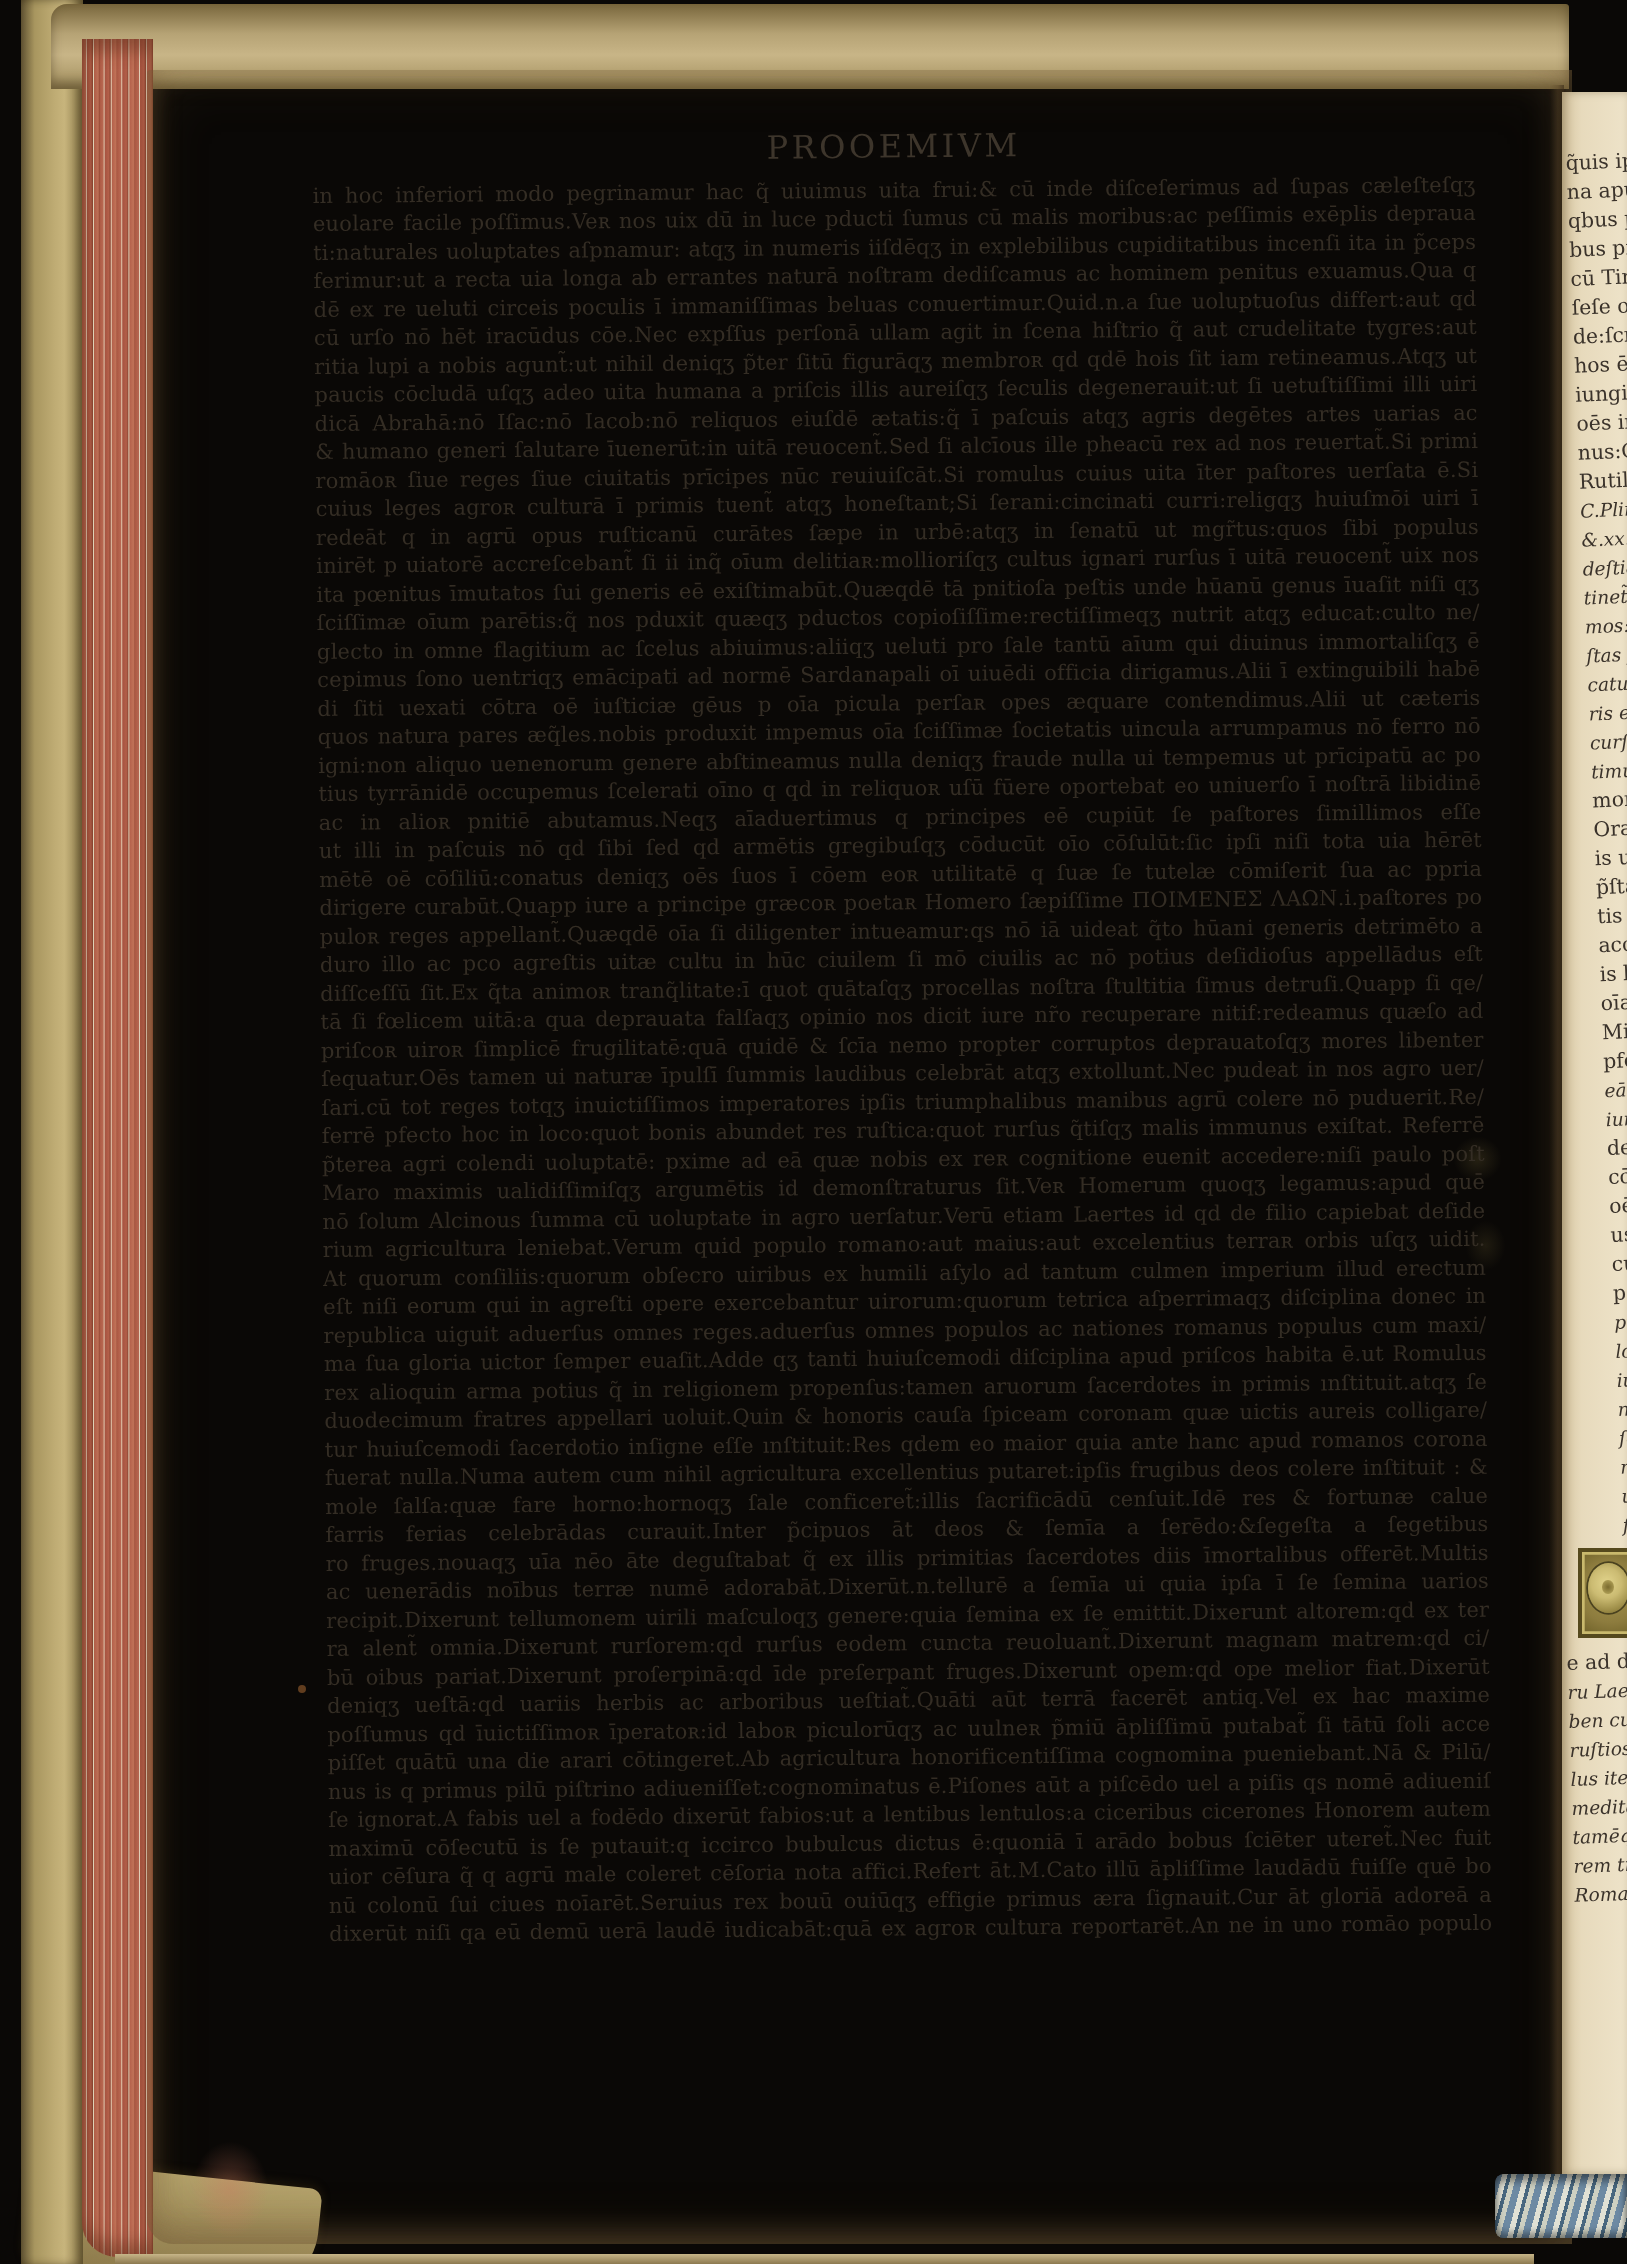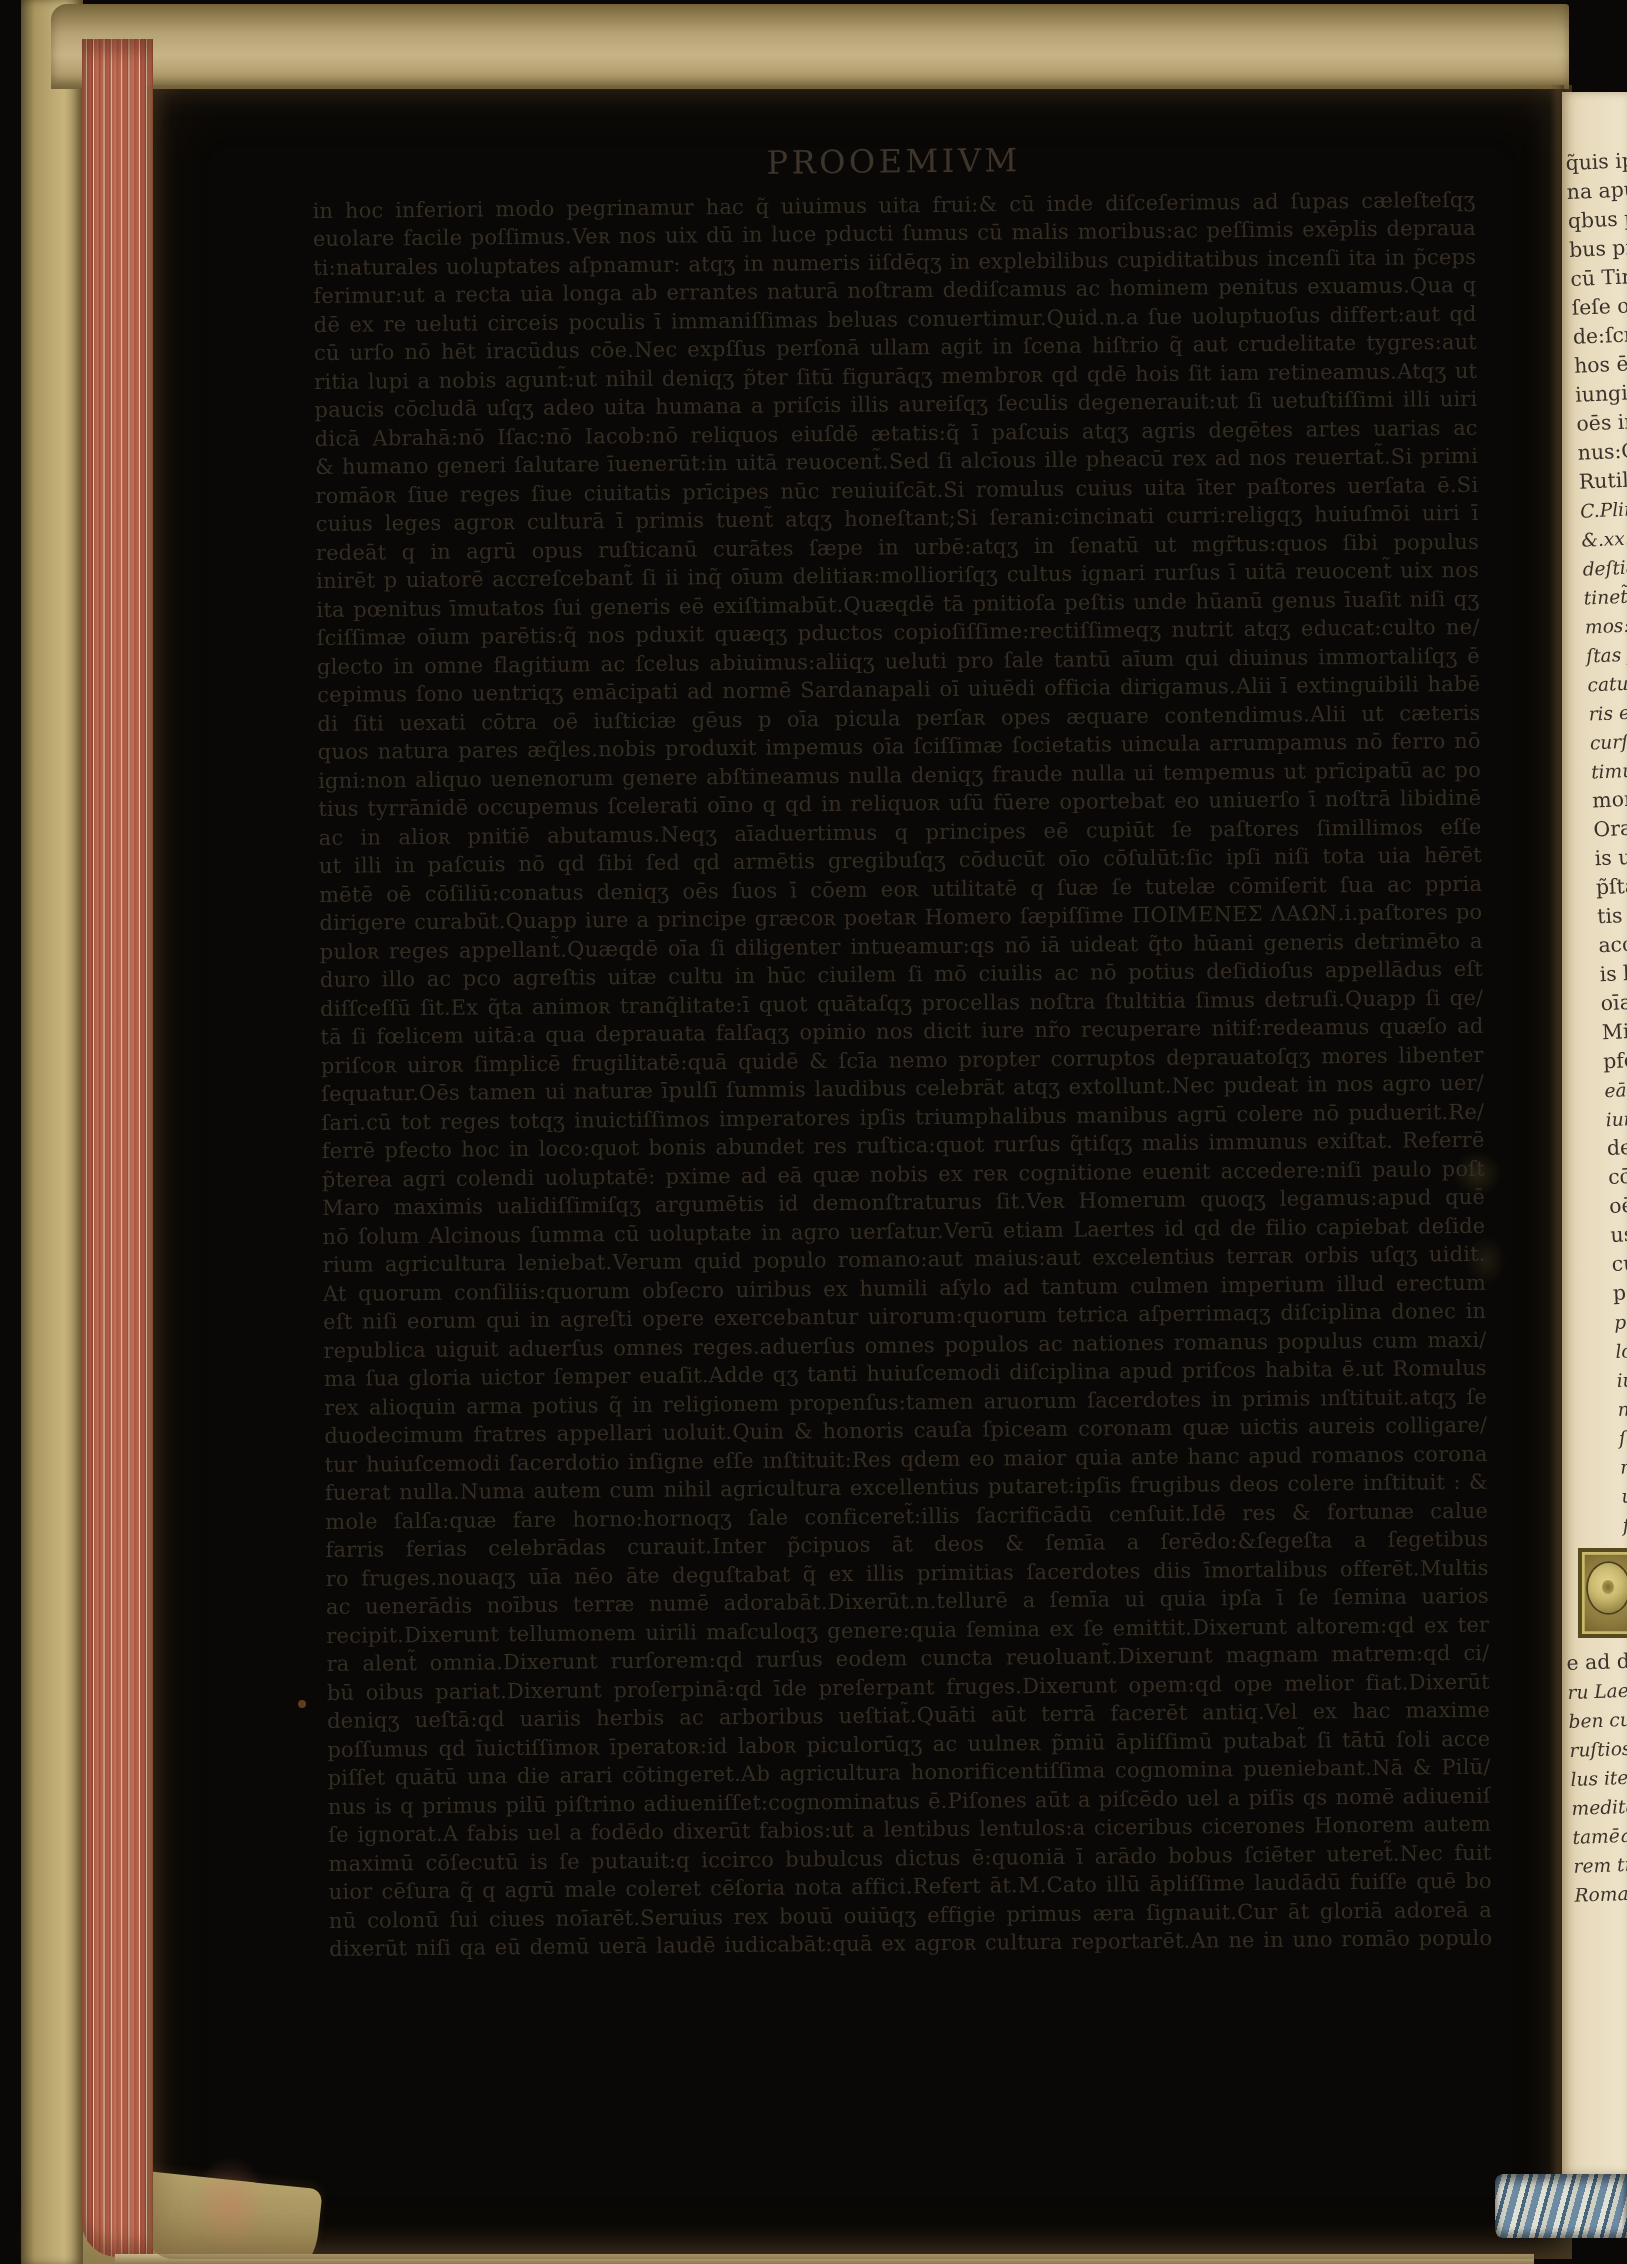--- a/index.html
+++ b/index.html
@@ -19,21 +19,21 @@
         #ad5a44 0px,#b96952 3.5px,#e6d6bc 4.4px,#a65340 5.3px,
         #b35f49 8.9px,#8e4834 10.6px,#eaddc3 11.5px,#b4614b 12.4px,#c07257 16px,#9c4e3a 17.7px);
     box-shadow:inset 0 12.4px 16px rgba(90,45,25,.45), inset 0 -14px 16px rgba(90,45,25,.45);}
   .top-edge{position:absolute;left:51px;top:3.5px;width:1518px;height:85px;border-radius:16px 3.5px 0 0;
     background:linear-gradient(180deg,#78663c 0%,#b6a375 35%,#c8b587 60%,#a28f5e 100%);
     box-shadow:inset 0 -7px 10.6px rgba(60,45,20,.5);}
   .bottom-edge{position:absolute;left:115px;top:2254px;width:1419px;height:10.6px;
     background:linear-gradient(180deg,#c7b588,#86734a);}
 
   
-  .page{position:absolute;left:147px;top:85px;width:1425px;height:2174px;
+  .page{position:absolute;left:147px;top:70px;width:1425px;height:2174px;
     background:radial-gradient(ellipse at 45% 38%,#f4edd c 0,#f3ecdb 0%,#efe6d2 55%,#e7dac0 80%,#d8c8a7 100%);
     border-radius:3.5px 0 0 26.6px;
     box-shadow:inset 0 0 62px rgba(120,95,60,.22), inset -14px 0 34px rgba(120,95,60,.26),
                inset 12.4px 0 25px rgba(130,100,60,.20), inset 0 -16px 26.6px rgba(120,95,60,.25);}
   .stain{position:absolute;border-radius:50%;pointer-events:none;}
   .stain-red{left:30px;top:2053px;width:106px;height:133px;
     background:radial-gradient(closest-side,rgba(205,120,95,.38),rgba(205,120,95,0) 72%);}
   .stain-olive1{left:1296px;top:1057px;width:69px;height:64px;
     background:radial-gradient(closest-side,rgba(138,122,63,.22),rgba(138,122,63,0) 70%);}
   .stain-olive2{left:1310px;top:1140px;width:57px;height:71px;

